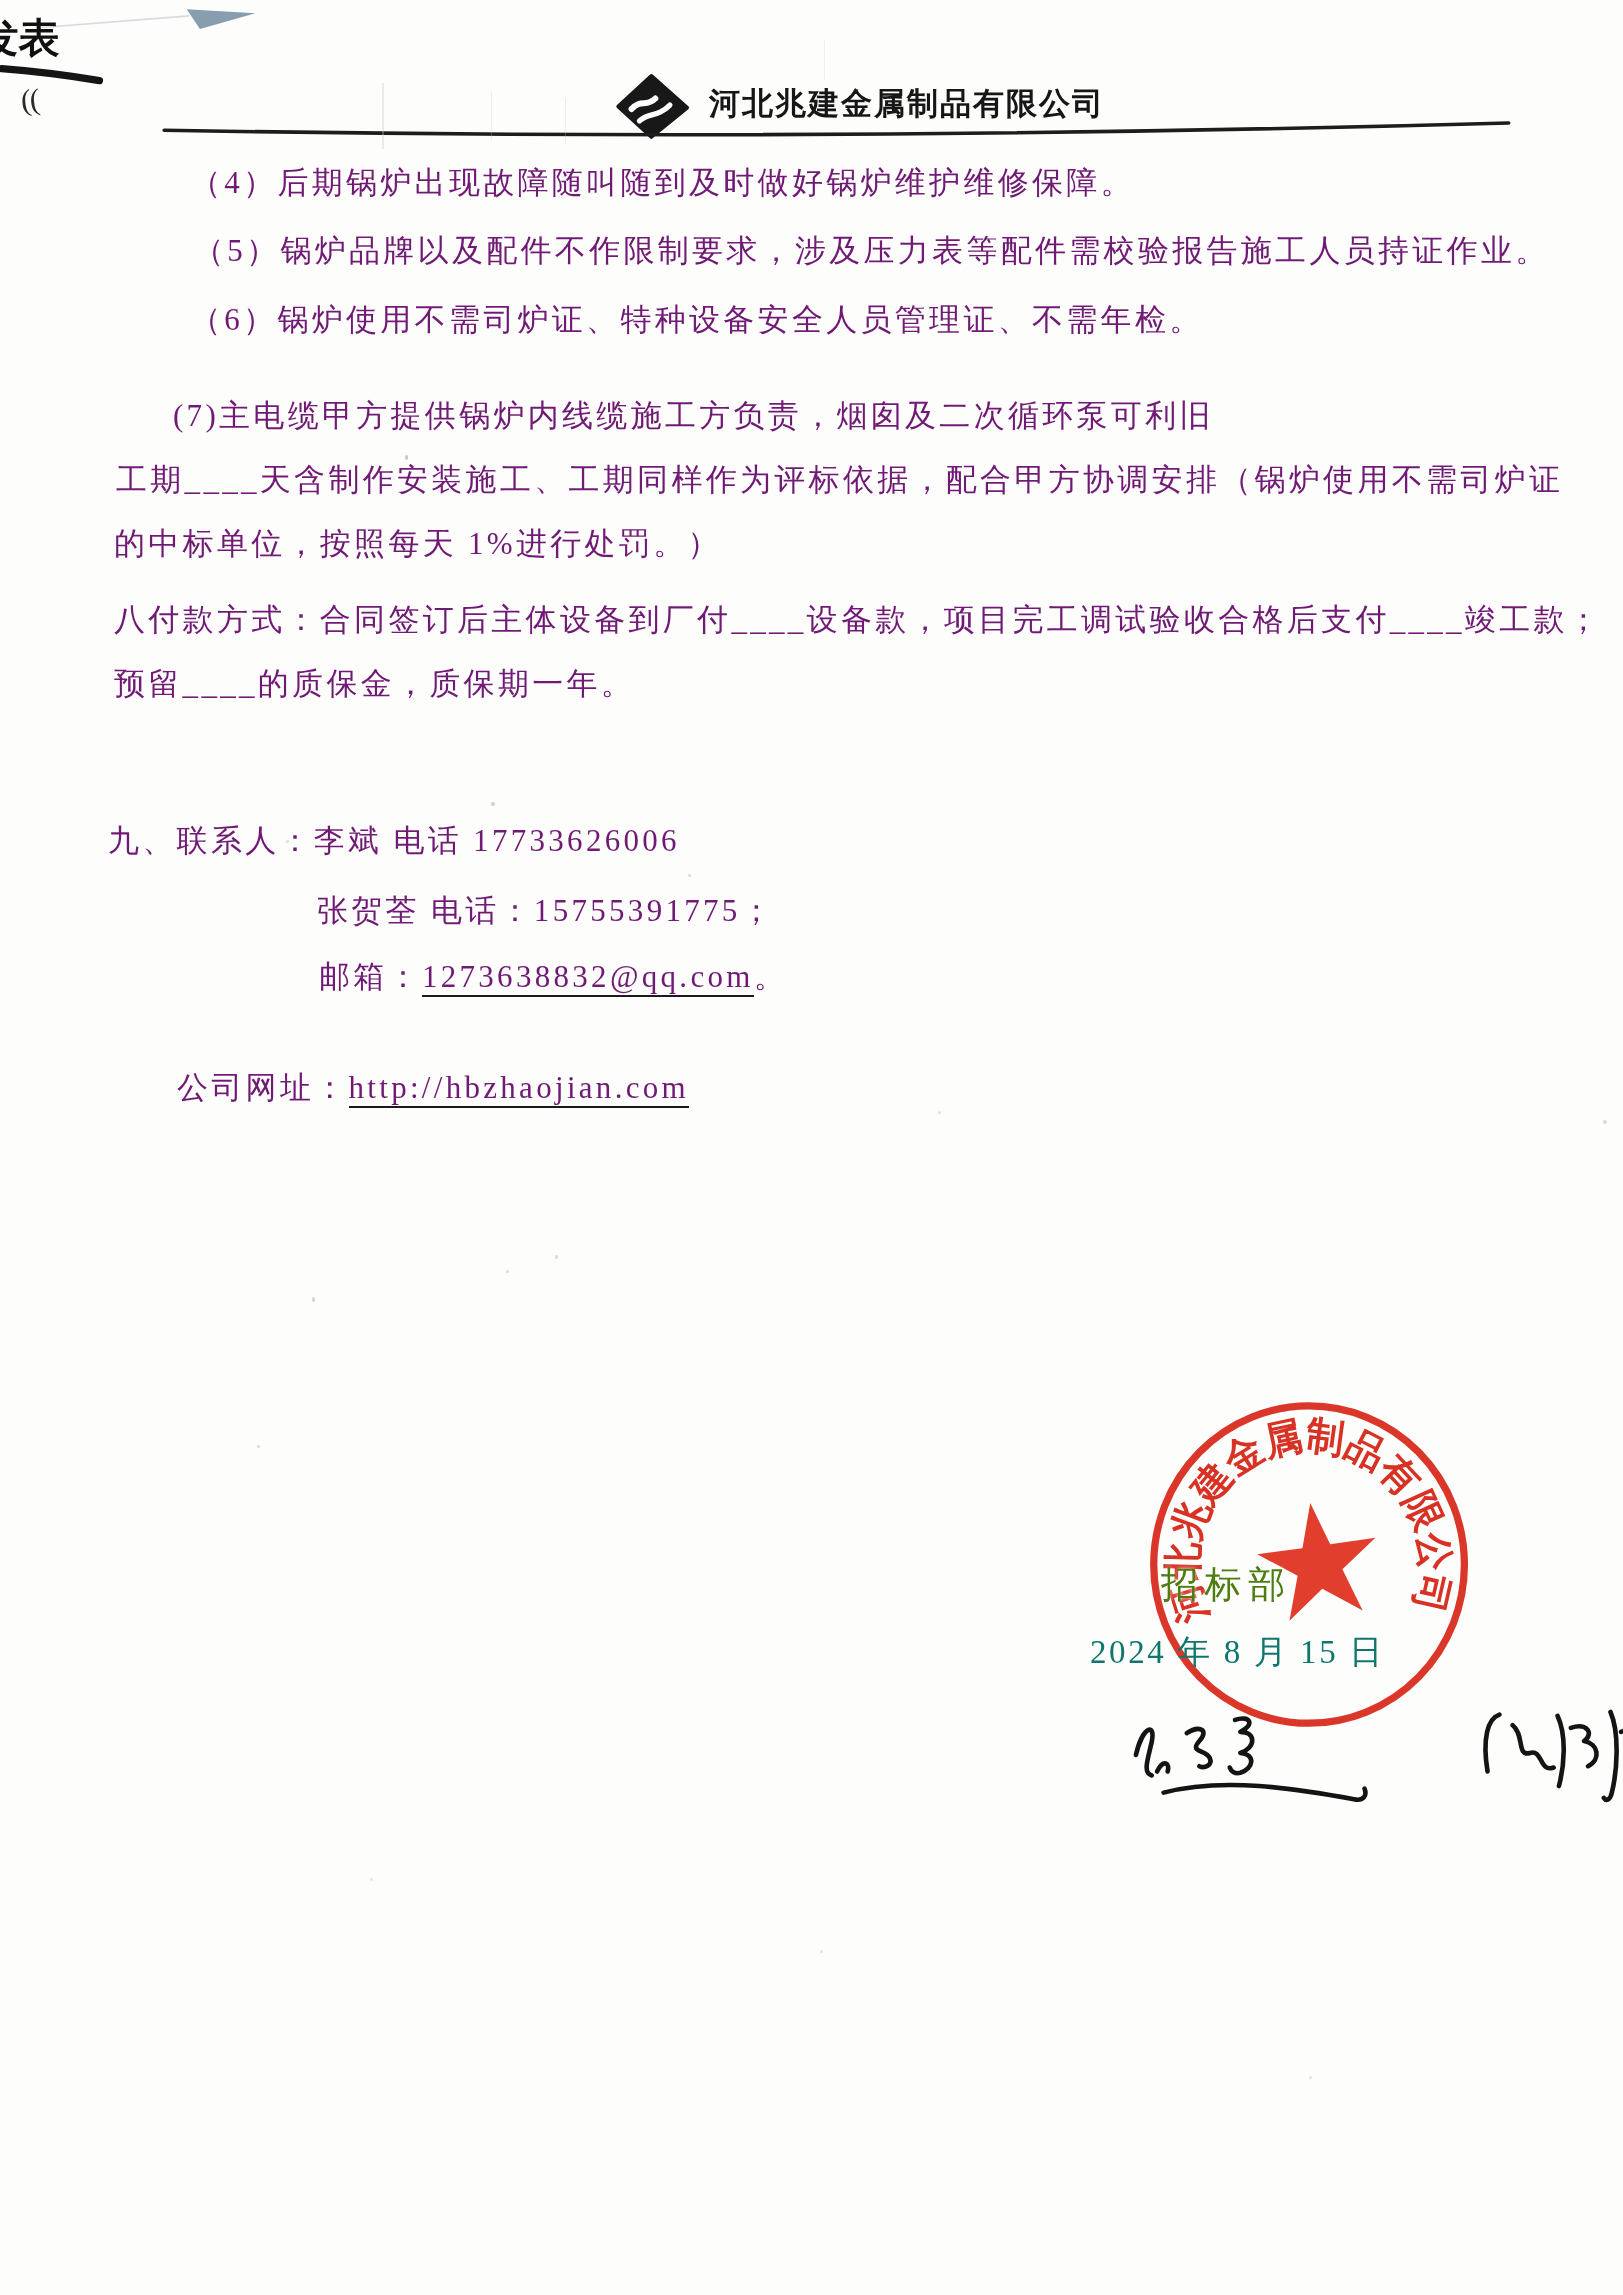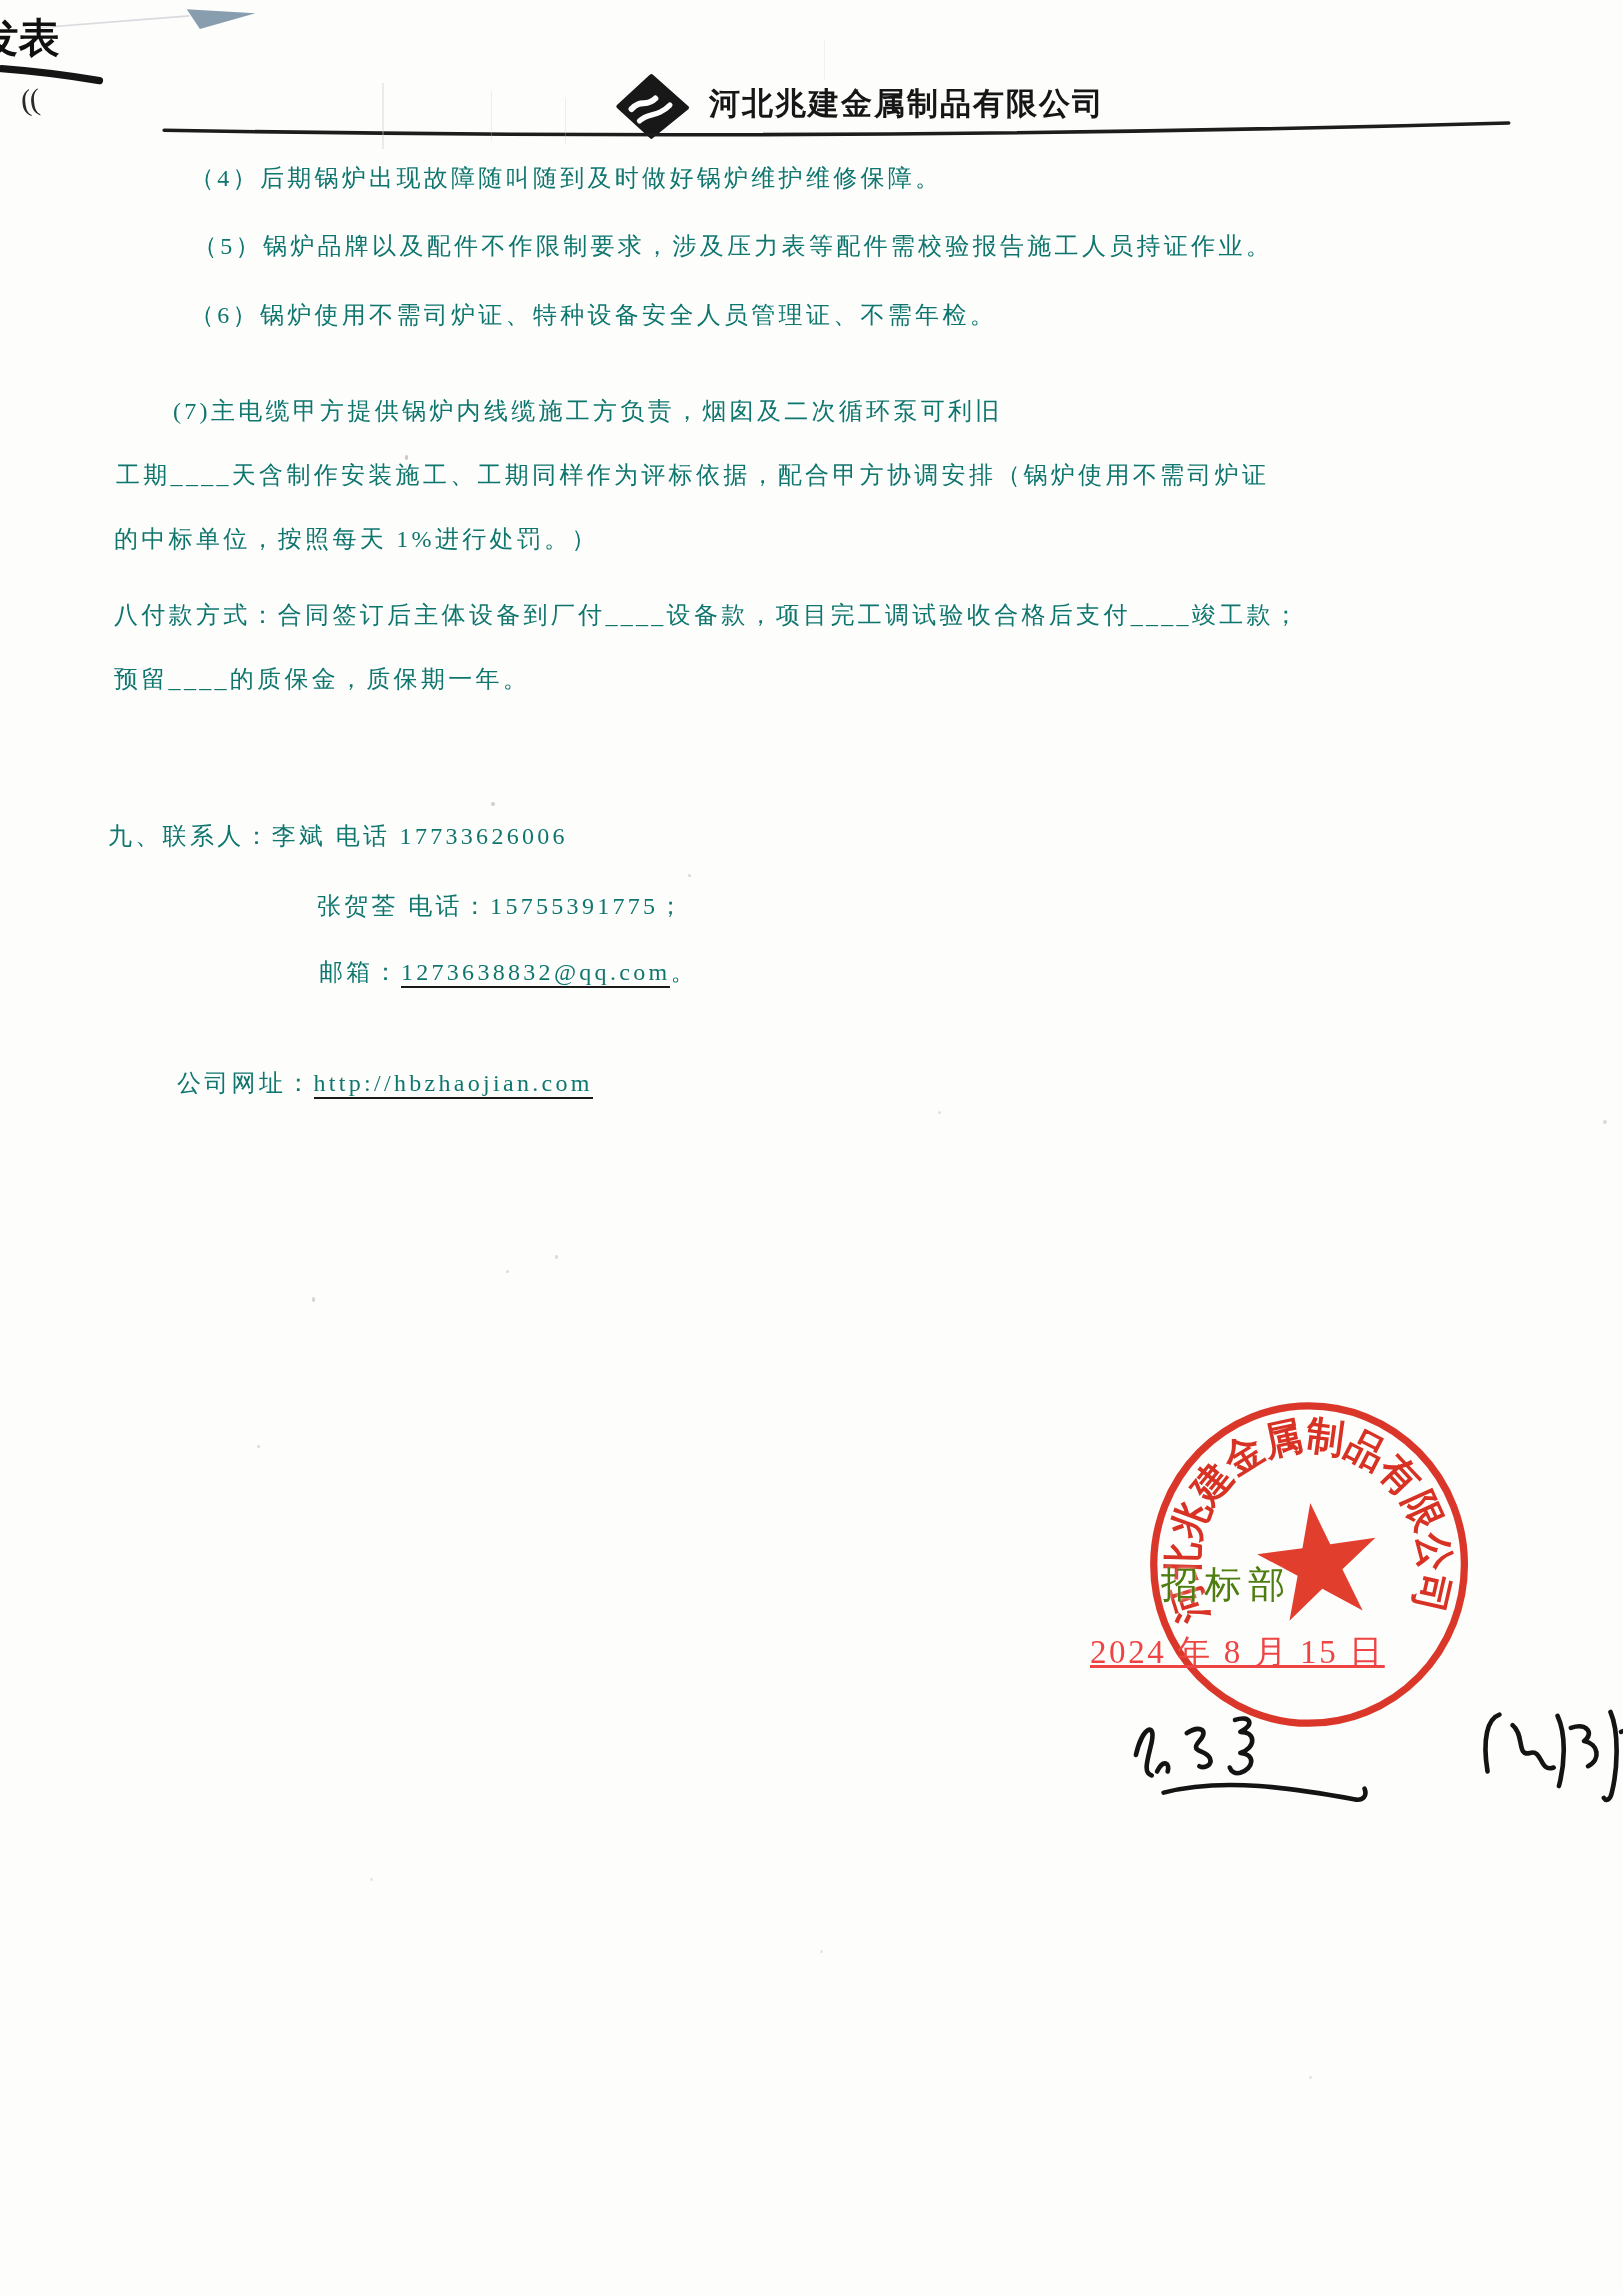--- a/index.html
+++ b/index.html
@@ -7,24 +7,24 @@
     position:relative;
     width:1624px;height:2295px;
     background:#fdfdfc;
     overflow:hidden;
     font-family:"Liberation Serif", serif;
     color:#1b1b1b;
   }
   .txt{
     position:absolute;
     white-space:nowrap;
-    font-size:24px;
+    font-size:31px;
     letter-spacing:3.3px;
     line-height:1.15;
-    color:#0f766e;
+    color:#701a75;
   }
   .hdr{
     position:absolute;
     font-family:"Liberation Sans", sans-serif;
     font-weight:700;
     font-size:31px;
     letter-spacing:2px;
     color:#161616;
     white-space:nowrap;
   }
@@ -55,24 +55,23 @@
     color:#4d7c0f;
     text-shadow:0 0 4px #ffffff;
     white-space:nowrap;
     z-index:4;
   }
   .stamp-date{
     position:absolute;
     left:1090px;top:1630px;
     font-size:33px;
     letter-spacing:2.6px;
-    color:#ef4444;
+    color:#0f766e;
     white-space:nowrap;
     z-index:4;
-    text-decoration:underline;
   }
   svg.layer{position:absolute;left:0;top:0;z-index:1;}
   .txt,.hdr,.corner-frag,.corner-scribble{z-index:3;}
   .speck{position:absolute;background:#8a8a8a;border-radius:50%;z-index:2;}
   .streak{position:absolute;background:#c9c9c9;z-index:2;}
 </style>
 </head>
 <body>
 
 <div id="page">

